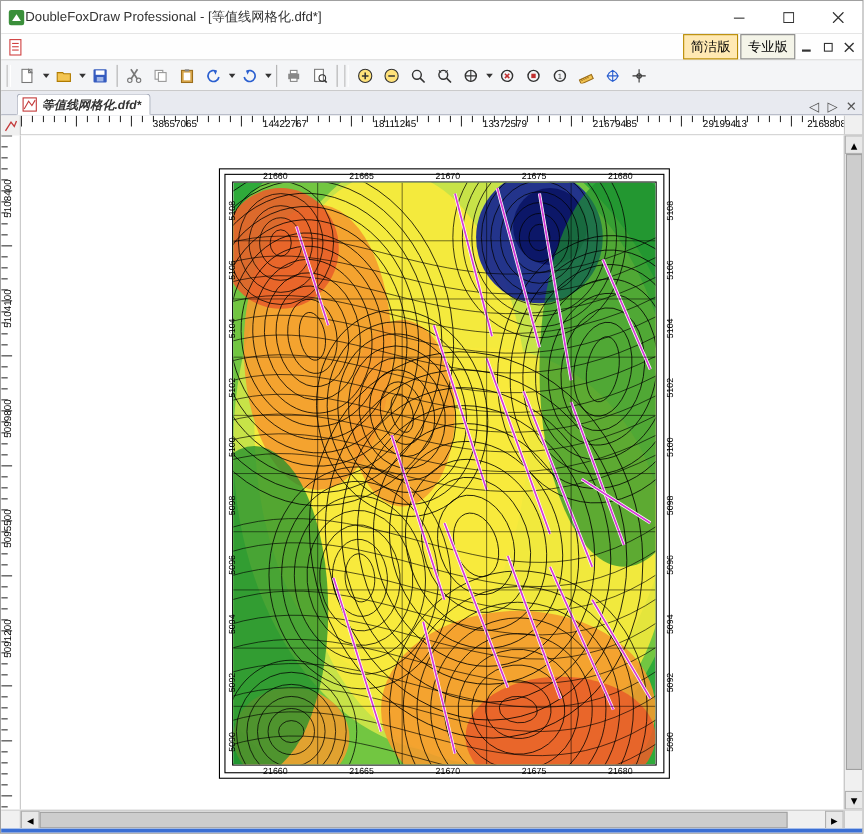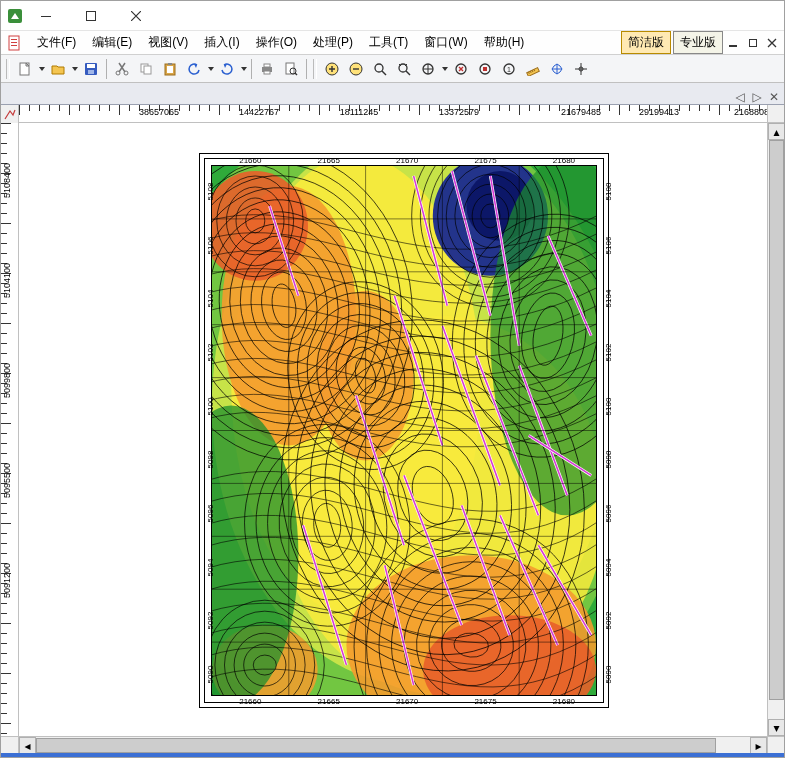--- a/index.html
+++ b/index.html
@@ -163,20 +163,21 @@
 svg.icon14 { width: 14px; height: 14px; }
 </style>
 </head>
 <body>
 
 <div class="titlebar">
   <svg class="icon" viewBox="0 0 16 16">
       <rect x="1" y="1" width="14" height="14" fill="#3a8f3a" rx="2"></rect>
       <path d="M4 11 L8 5 L12 11 Z" fill="#fff"></path>
     </svg>
+  <div class="title">DoubleFoxDraw Professional - [等值线网格化.dfd*]</div>
   <div class="win-controls">
     <div class="win-btn">
         <svg width="10" height="10" viewBox="0 0 10 10">
           <rect x="0" y="5" width="10" height="1" fill="currentColor"></rect>
         </svg>
       </div>
     <div class="win-btn">
         <svg width="10" height="10" viewBox="0 0 10 10">
           <rect x="0.5" y="0.5" width="9" height="9" fill="none" stroke="currentColor"></rect>
         </svg>
@@ -189,31 +190,20 @@
   </div>
 </div>
 
 <div class="menubar">
   <svg class="icon menu-left-icon" viewBox="0 0 16 16">
       <rect x="2" y="1" width="10" height="14" fill="#fff" stroke="#d04040"></rect>
       <rect x="4" y="4" width="6" height="1" fill="#d04040"></rect>
       <rect x="4" y="7" width="6" height="1" fill="#d04040"></rect>
       <rect x="4" y="10" width="6" height="1" fill="#d04040"></rect>
     </svg>
-  <div id="menu-items" style="display: flex;">
-      <div class="menu-item">文件(F)</div>
-      <div class="menu-item">编辑(E)</div>
-      <div class="menu-item">视图(V)</div>
-      <div class="menu-item">插入(I)</div>
-      <div class="menu-item">操作(O)</div>
-      <div class="menu-item">处理(P)</div>
-      <div class="menu-item">工具(T)</div>
-      <div class="menu-item">窗口(W)</div>
-      <div class="menu-item">帮助(H)</div>
-    </div>
   <div class="spacer"></div>
   <div class="mode-btn active">简洁版</div>
   <div class="mode-btn">专业版</div>
   <div class="mdi-ctrl">
       <svg width="10" height="10">
         <rect x="0" y="7" width="8" height="2" fill="#333"></rect>
       </svg>
     </div>
   <div class="mdi-ctrl">
       <svg width="10" height="10">
@@ -367,20 +357,27 @@
     </div>
   <div class="tb-btn">
       <svg class="icon14" viewBox="0 0 14 14">
         <path d="M7 1 v12 M1 7 h12" stroke="#333"></path>
         <circle cx="7" cy="7" r="2" fill="none" stroke="#333"></circle>
       </svg>
     </div>
 </div>
 
 <div class="doctab-row">
+  <div class="doctab">
+    <svg class="tab-icon" viewBox="0 0 14 14">
+        <rect x="1" y="1" width="12" height="12" fill="#fff" stroke="#c43a3a"></rect>
+        <path d="M2 11 L6 4 L9 8 L12 3" stroke="#c43a3a" fill="none"></path>
+      </svg>
+    <span>等值线网格化.dfd*</span>
+  </div>
   <div class="spacer"></div>
   <div class="tab-nav">◁</div>
   <div class="tab-nav">▷</div>
   <div class="tab-nav">✕</div>
 </div>
 
 <div class="workspace">
   <div class="ws-top">
     <div class="ws-corner">
       <svg width="12" height="12">
@@ -460,21 +457,21 @@
         <div class="tick" style="left: 690px;"></div>
         <div class="tick major" style="left: 700px;"></div>
         <div class="tick" style="left: 710px;"></div>
         <div class="tick" style="left: 720px;"></div>
         <div class="tick" style="left: 730px;"></div>
         <div class="tick" style="left: 740px;"></div>
         <div class="label" style="left: 140px;">38657065</div>
         <div class="label" style="left: 240px;">14422767</div>
         <div class="label" style="left: 340px;">18111245</div>
         <div class="label" style="left: 440px;">13372579</div>
-        <div class="label" style="left: 562px;">21679485</div>
+        <div class="label" style="left: 540px;">21679485</div>
         <div class="label" style="left: 640px;">29199413</div>
         <div class="label" style="left: 735px;">21688085</div>
       </div>
     <div style="width:17px;background:#f0f0f0;border-left:1px solid #c0c0c0"></div>
   </div>
   <div class="ws-mid">
     <div class="v-ruler" id="v-ruler">
         <div class="tick major" style="top: 0px;"></div>
         <div class="tick" style="top: 10px;"></div>
         <div class="tick" style="top: 20px;"></div>

